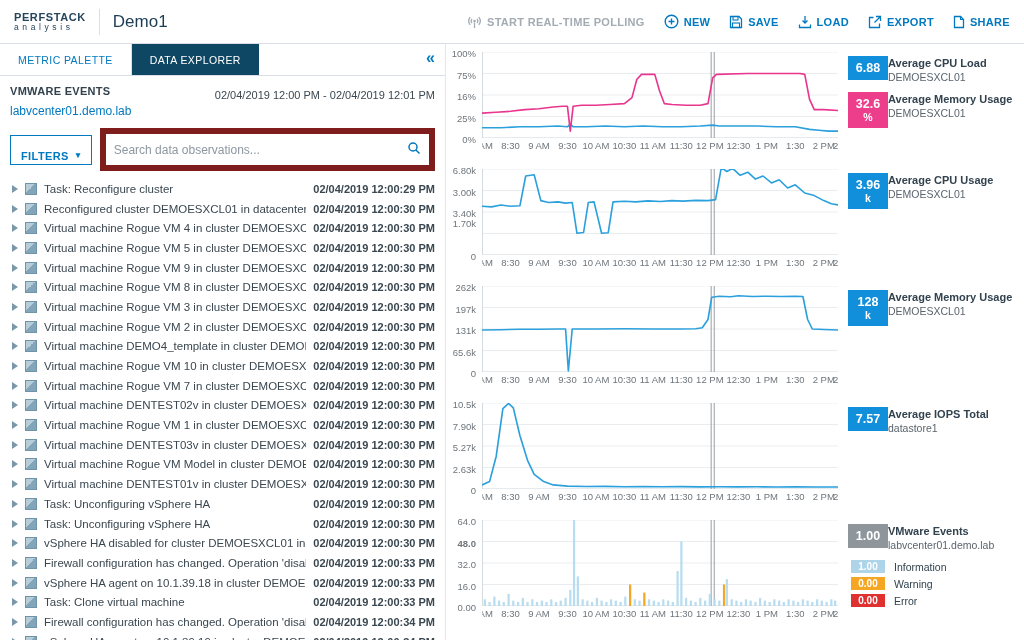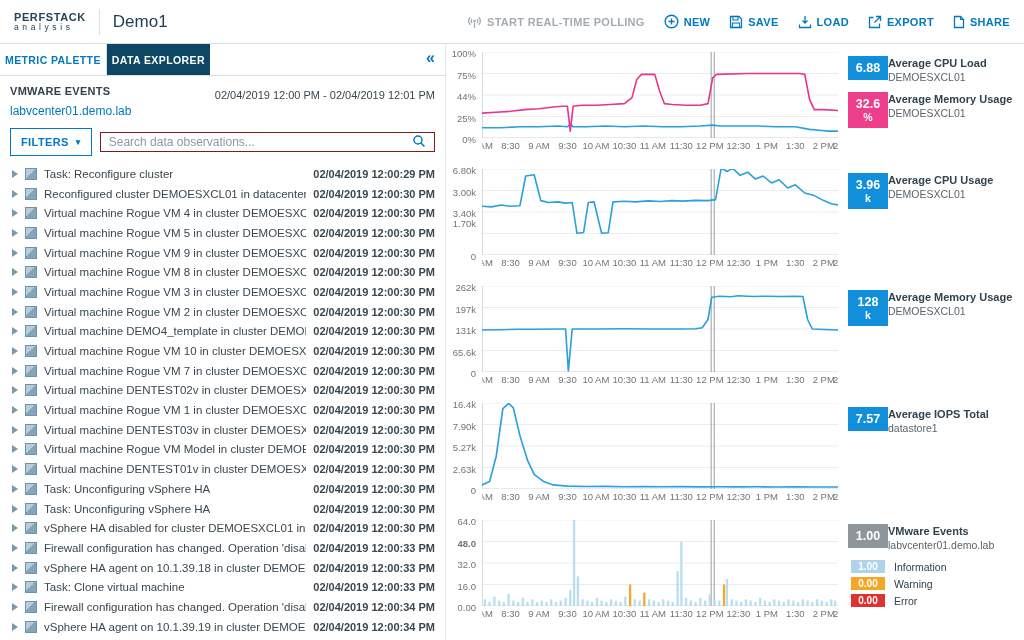--- a/index.html
+++ b/index.html
@@ -20,33 +20,33 @@
   .tb.disabled{color:#a3abb3}
   .tb svg{display:block}
 
   
   .main{flex:1;display:flex;min-height:0}
   .left{flex:0 0 446px;width:446px;border-right:1px solid #e4e8ec;display:flex;flex-direction:column;min-height:0}
   .right{flex:1;min-width:0;padding:8px 0 0 2px;display:flex;flex-direction:column}
 
   
   .tabs{flex:0 0 32px;display:flex;align-items:stretch;position:relative;border-bottom:1px solid #d9dfe4}
-  .tab{font-size:10.5px;font-weight:bold;letter-spacing:.4px;padding:0 5px;display:flex;align-items:center;
+  .tab{font-size:10.5px;font-weight:normal;letter-spacing:.4px;padding:0 18px;display:flex;align-items:center;
        color:#0079c0;border-right:1px solid #d9dfe4;cursor:pointer;background:#fff}
   .tab.active{background:#0e4763;color:#fff;border-right:none}
   .collapse{position:absolute;right:10px;top:5px;color:#0079c0;font-size:16px;font-weight:bold;cursor:pointer}
   .lp-head{padding:9px 10px 2px;display:flex;justify-content:space-between;align-items:flex-start}
   .lp-sec{font-size:11px;font-weight:bold;color:#32424e;letter-spacing:.3px}
   .lp-date{font-size:11px;color:#3a4750;padding-top:4px}
   .lp-link{font-size:12px;color:#0079c0;padding:1px 10px 8px;cursor:pointer;align-self:flex-start}
   .filters-row{display:flex;gap:8px;padding:2px 10px 8px;align-items:center}
   .filters-btn{border:1px solid #0079c0;color:#0079c0;font-size:11px;font-weight:bold;letter-spacing:.4px;
-       padding:0 10px;height:28px;display:flex;gap:7px;align-items:center;background:#fff;cursor:pointer}
+       padding:14px 10px;height:16px;display:flex;gap:7px;background:#fff;cursor:pointer}
   .filters-chev{font-size:9px}
-  .search-wrap{flex:1;display:flex;align-items:center;border:1px solid #7f1d1d;height:20px;background:#fff}
+  .search-wrap{flex:1;display:flex;align-items:center;border:6px solid #7f1d1d;height:43px;background:#fff}
   .search-input{flex:1;min-width:0;border:none;outline:none;font-size:12px;padding:0 8px;color:#32424e;font-family:inherit}
   .search-input::placeholder{color:#8d97a0}
   .search-btn{flex:0 0 30px;height:100%;display:flex;align-items:center;justify-content:center;cursor:pointer;background:#fff;border:none}
   .event-list{flex:1;overflow:hidden}
   .event-row{height:19.7px;display:flex;align-items:center;padding:0 10px 0 12px;gap:7px;cursor:pointer}
   .tri{width:0;height:0;border-left:6px solid #7b98ab;border-top:4px solid transparent;border-bottom:4px solid transparent;flex:0 0 6px}
   .evicon{width:12px;height:12px;flex:0 0 12px;border:1px solid #6f93a9;
       background:linear-gradient(135deg,#b7cdd9 0%,#b7cdd9 45%,#82a5ba 45%)}
   .evtext{flex:1;min-width:0;font-size:11.5px;color:#3a4750;white-space:nowrap;overflow:hidden}
   .evtime{font-size:11px;font-weight:bold;color:#3a4750;white-space:nowrap}
@@ -323,21 +323,21 @@
           </div>
           <div class="event-row"></div>
         </div>
     </div>
 
     <div class="right" id="charts">
         <div class="chart-row">
           <div class="yaxis">
             <span class="ytick" style="top: -4px;">100%</span>
             <span class="ytick" style="top: 17.5px;">75%</span>
-            <span class="ytick" style="top: 39px;">44%</span>
+            <span class="ytick" style="top: 39px;">16%</span>
             <span class="ytick" style="top: 60.5px;">25%</span>
             <span class="ytick" style="top: 82px;">0%</span>
           </div>
           <div class="plot">
             <svg viewBox="0 0 348 86" preserveAspectRatio="none" class="plot-svg">
               <line x1="0" x2="348" y1="0" y2="0" stroke="#e9edf0" stroke-width="1"></line>
               <line x1="0" x2="348" y1="21.5" y2="21.5" stroke="#e9edf0" stroke-width="1"></line>
               <line x1="0" x2="348" y1="43" y2="43" stroke="#e9edf0" stroke-width="1"></line>
               <line x1="0" x2="348" y1="64.5" y2="64.5" stroke="#e9edf0" stroke-width="1"></line>
               <line x1="0" x2="348" y1="86" y2="86" stroke="#cfd6db" stroke-width="1"></line>
@@ -481,21 +481,21 @@
               </div>
               <div class="legend-text">
                 <div class="legend-title">Average Memory Usage</div>
                 <div class="legend-sub">DEMOESXCL01</div>
               </div>
             </div>
           </div>
         </div>
         <div class="chart-row">
           <div class="yaxis">
-            <span class="ytick" style="top: -4px;">16.4k</span>
+            <span class="ytick" style="top: -4px;">10.5k</span>
             <span class="ytick" style="top: 17.5px;">7.90k</span>
             <span class="ytick" style="top: 39px;">5.27k</span>
             <span class="ytick" style="top: 60.5px;">2.63k</span>
             <span class="ytick" style="top: 82px;">0</span>
           </div>
           <div class="plot">
             <svg viewBox="0 0 348 86" preserveAspectRatio="none" class="plot-svg">
               <line x1="0" x2="348" y1="0" y2="0" stroke="#e9edf0" stroke-width="1"></line>
               <line x1="0" x2="348" y1="21.5" y2="21.5" stroke="#e9edf0" stroke-width="1"></line>
               <line x1="0" x2="348" y1="43" y2="43" stroke="#e9edf0" stroke-width="1"></line>

